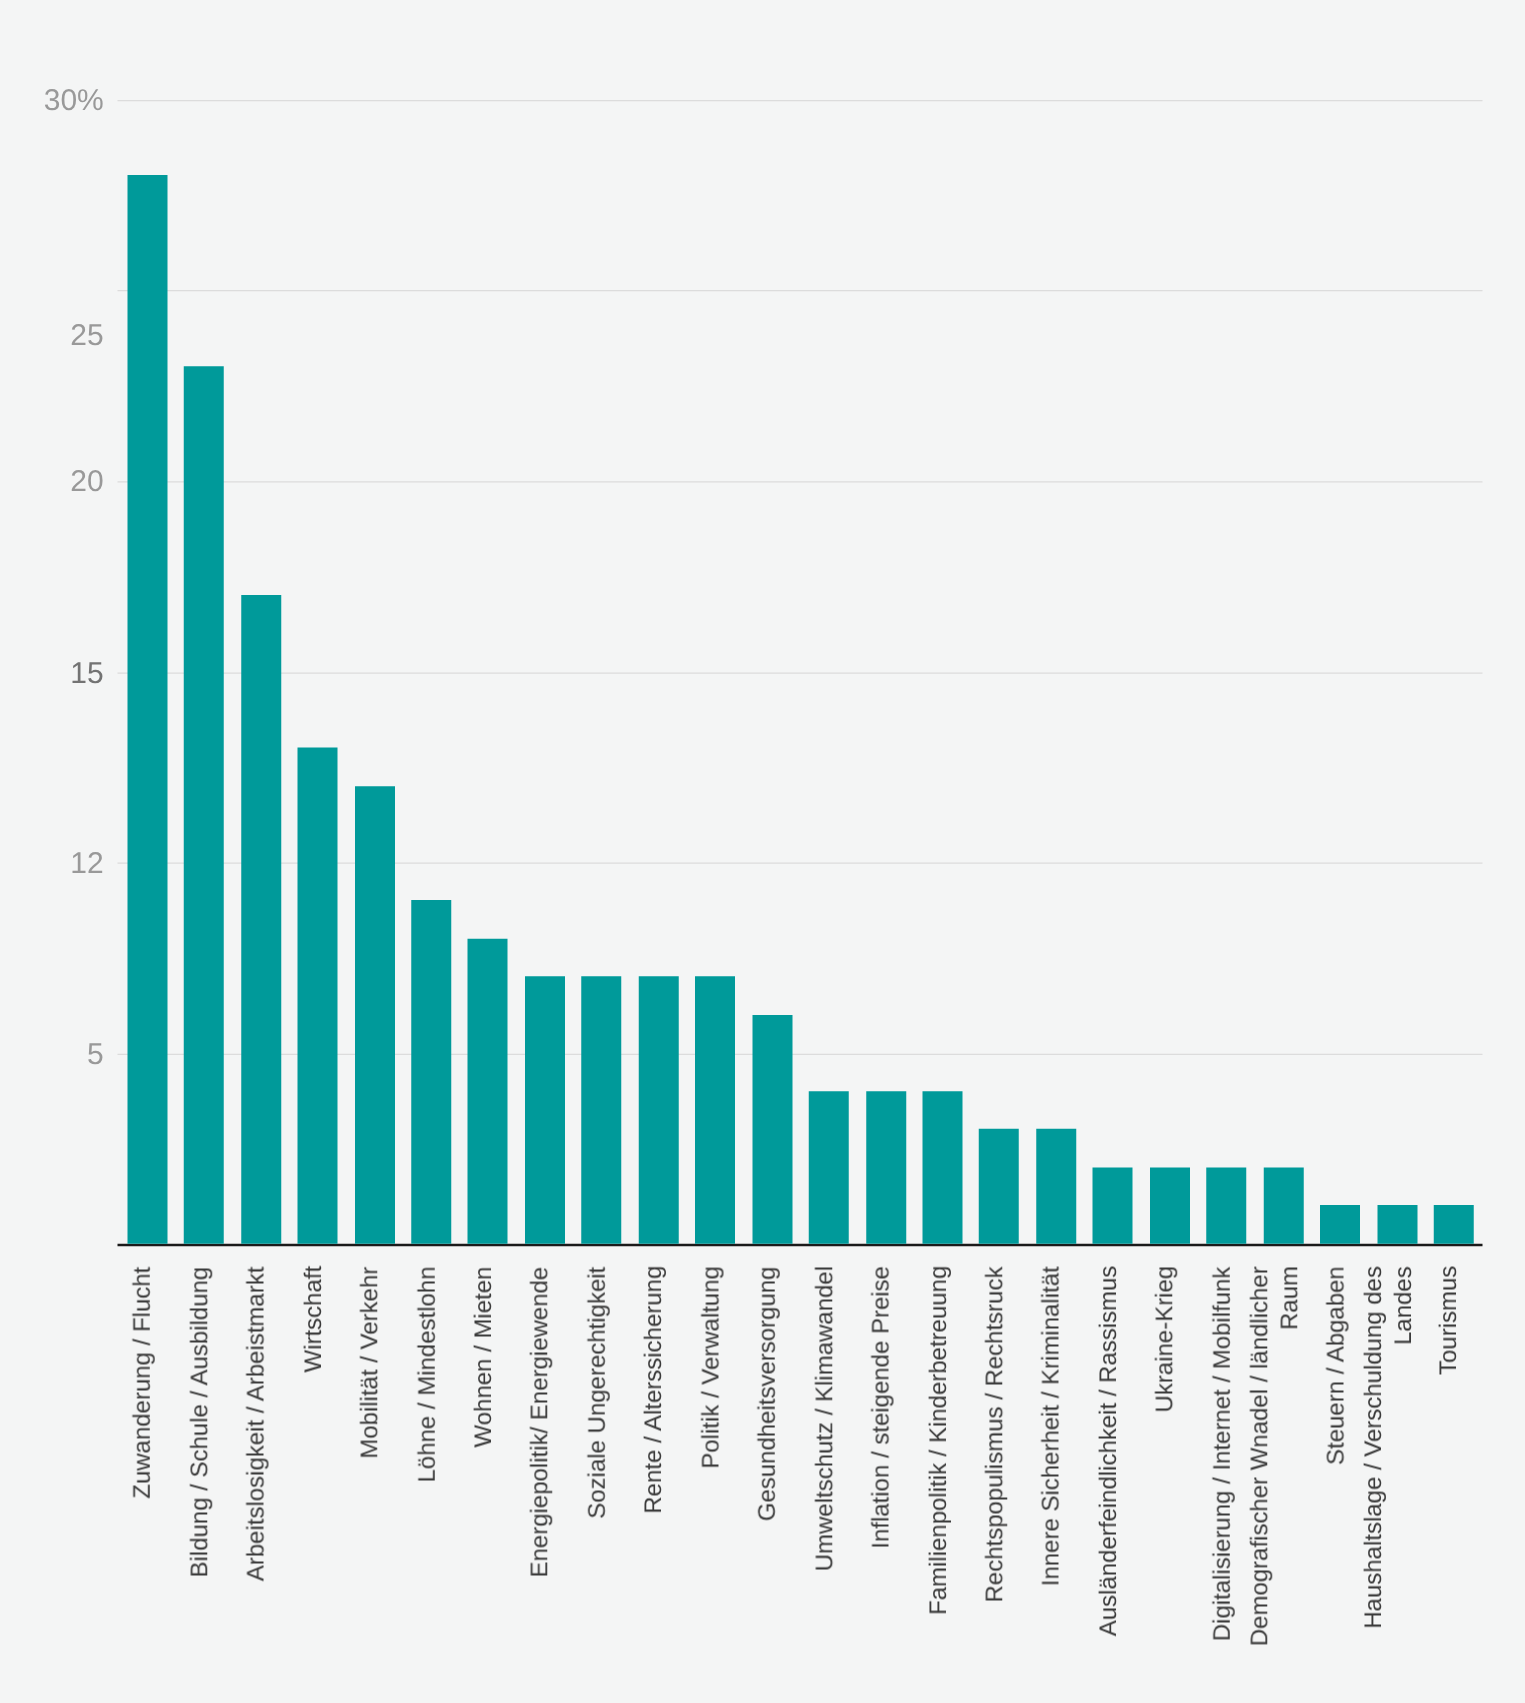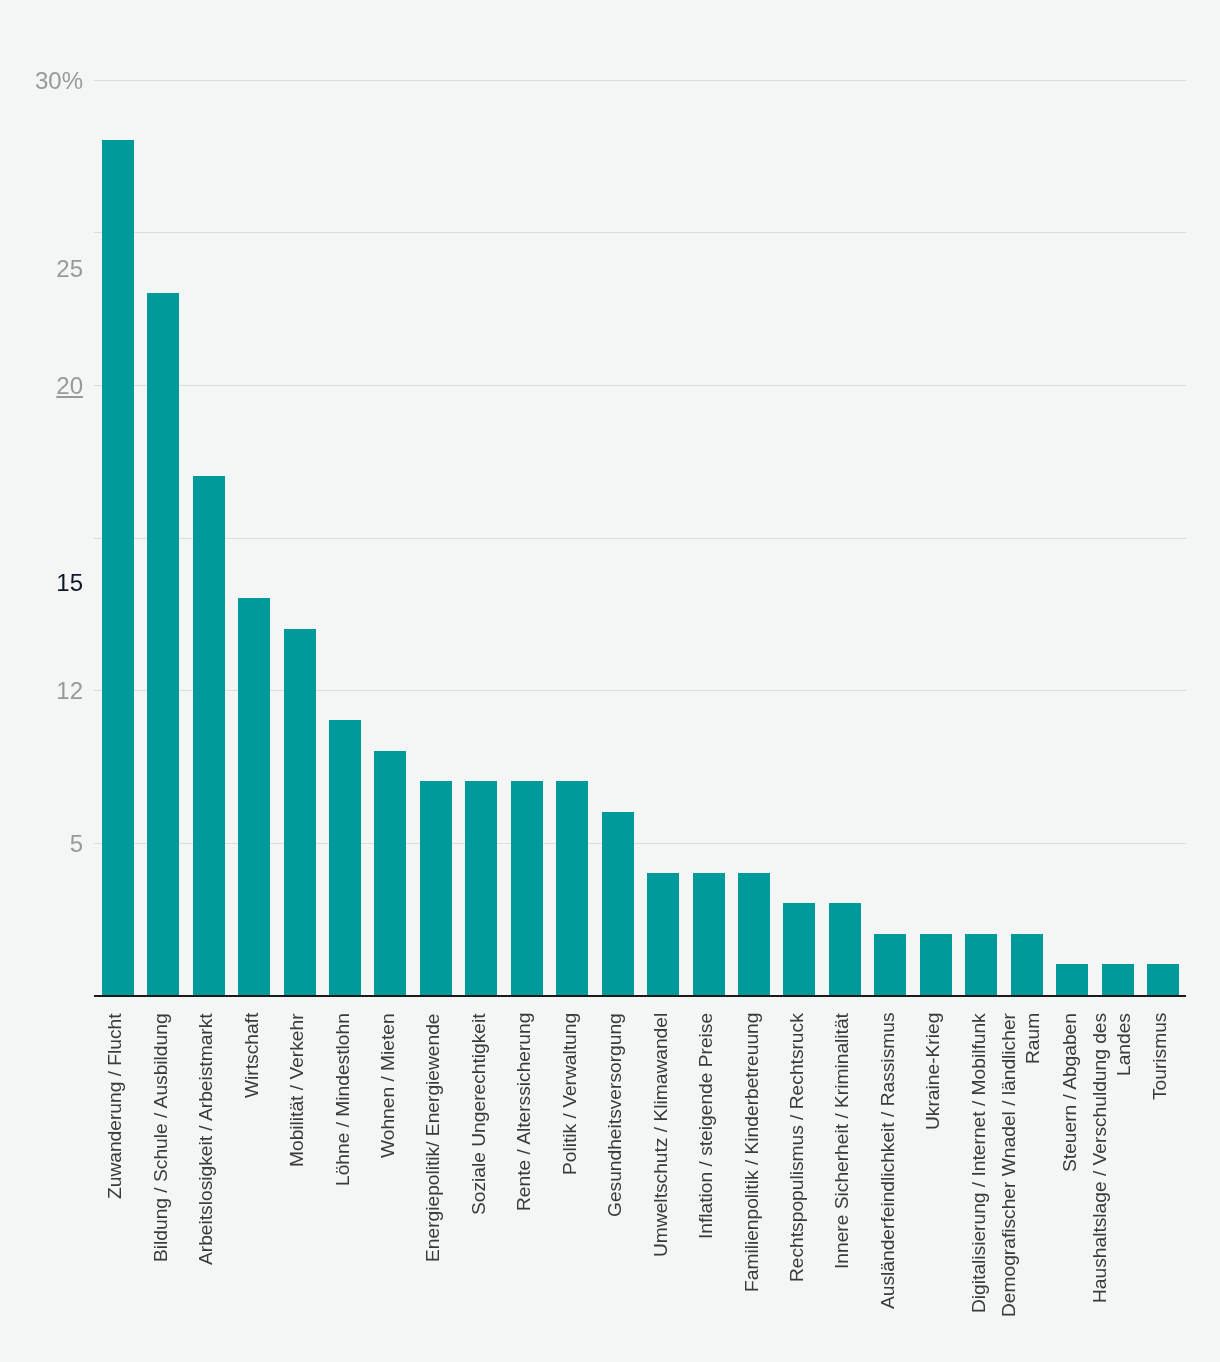--- a/index.html
+++ b/index.html
@@ -25,22 +25,22 @@
       <div class="gridline" style="left: 94px; top: 80px; width: 1092px; background: rgb(220, 220, 220);"></div>
       <div class="gridline" style="left: 94px; top: 232px; width: 1092px; background: rgb(220, 220, 220);"></div>
       <div class="gridline" style="left: 94px; top: 385px; width: 1092px; background: rgb(220, 220, 220);"></div>
       <div class="gridline" style="left: 94px; top: 538px; width: 1092px; background: rgb(220, 220, 220);"></div>
       <div class="gridline" style="left: 94px; top: 690px; width: 1092px; background: rgb(220, 220, 220);"></div>
       <div class="gridline" style="left: 94px; top: 843px; width: 1092px; background: rgb(220, 220, 220);"></div>
     </div>
   <div class="plot-area" id="ytick-layer">
       <div class="ytick" style="top: 68.8px; width: 83px; color: rgb(153, 153, 153);">30%</div>
       <div class="ytick" style="top: 221.417px; width: 83px; color: rgb(153, 153, 153); margin-top: 36px;">25</div>
-      <div class="ytick" style="top: 374.033px; width: 83px; color: rgb(153, 153, 153); text-decoration: underline;">20</div>
-      <div class="ytick" style="top: 526.65px; width: 83px; color: #0f172a; margin-top: 44px;">15</div>
+      <div class="ytick" style="top: 374.033px; width: 83px; color: rgb(153, 153, 153);">20</div>
+      <div class="ytick" style="top: 526.65px; width: 83px; color: #737373;">15</div>
       <div class="ytick" style="top: 679.267px; width: 83px; color: rgb(153, 153, 153);">12</div>
       <div class="ytick" style="top: 831.883px; width: 83px; color: rgb(153, 153, 153);">5</div>
     </div>
   <div class="axis-line" id="x-axis" style="left: 94px; top: 995px; width: 1092px; background: rgb(26, 26, 26);"></div>
   <div class="plot-area" id="bar-layer">
       <div class="bar" style="left: 101.85px; width: 32px; top: 140.347px; height: 854.653px; background: rgb(0, 154, 154);"></div>
       <div class="bar" style="left: 147.29px; width: 32px; top: 292.963px; height: 702.037px; background: rgb(0, 154, 154);"></div>
       <div class="bar" style="left: 192.73px; width: 32px; top: 476.103px; height: 518.897px; background: rgb(0, 154, 154);"></div>
       <div class="bar" style="left: 238.17px; width: 32px; top: 598.197px; height: 396.803px; background: rgb(0, 154, 154);"></div>
       <div class="bar" style="left: 283.61px; width: 32px; top: 628.72px; height: 366.28px; background: rgb(0, 154, 154);"></div>

